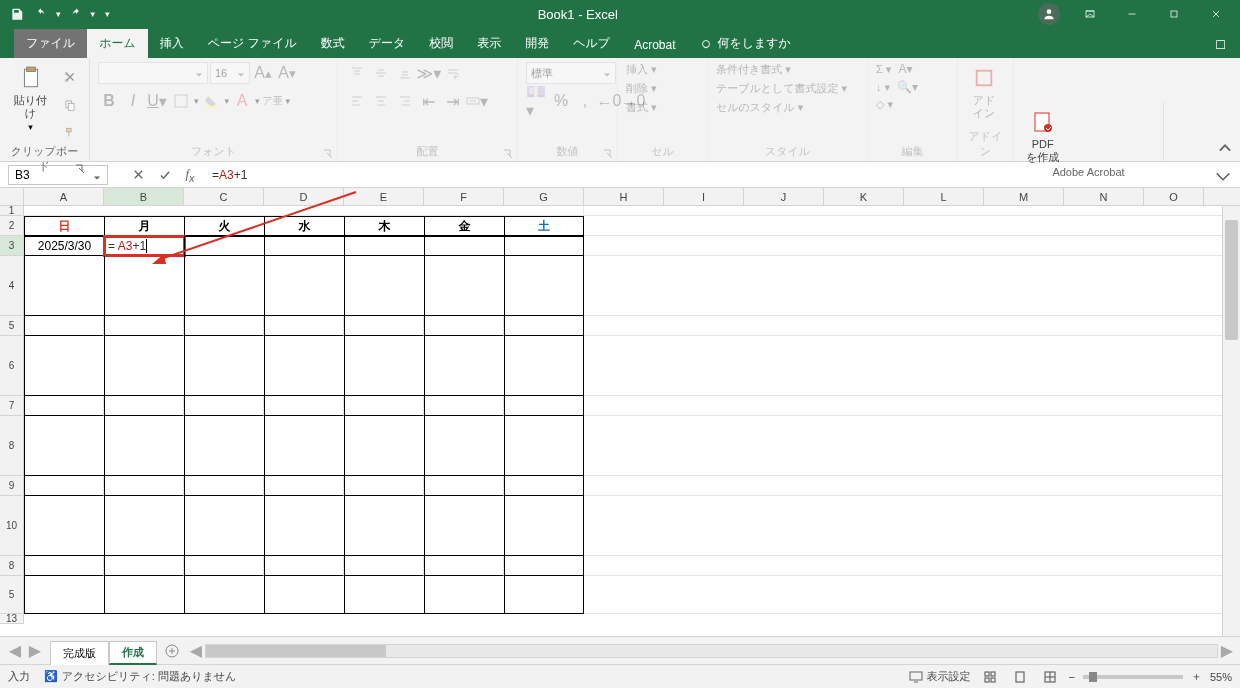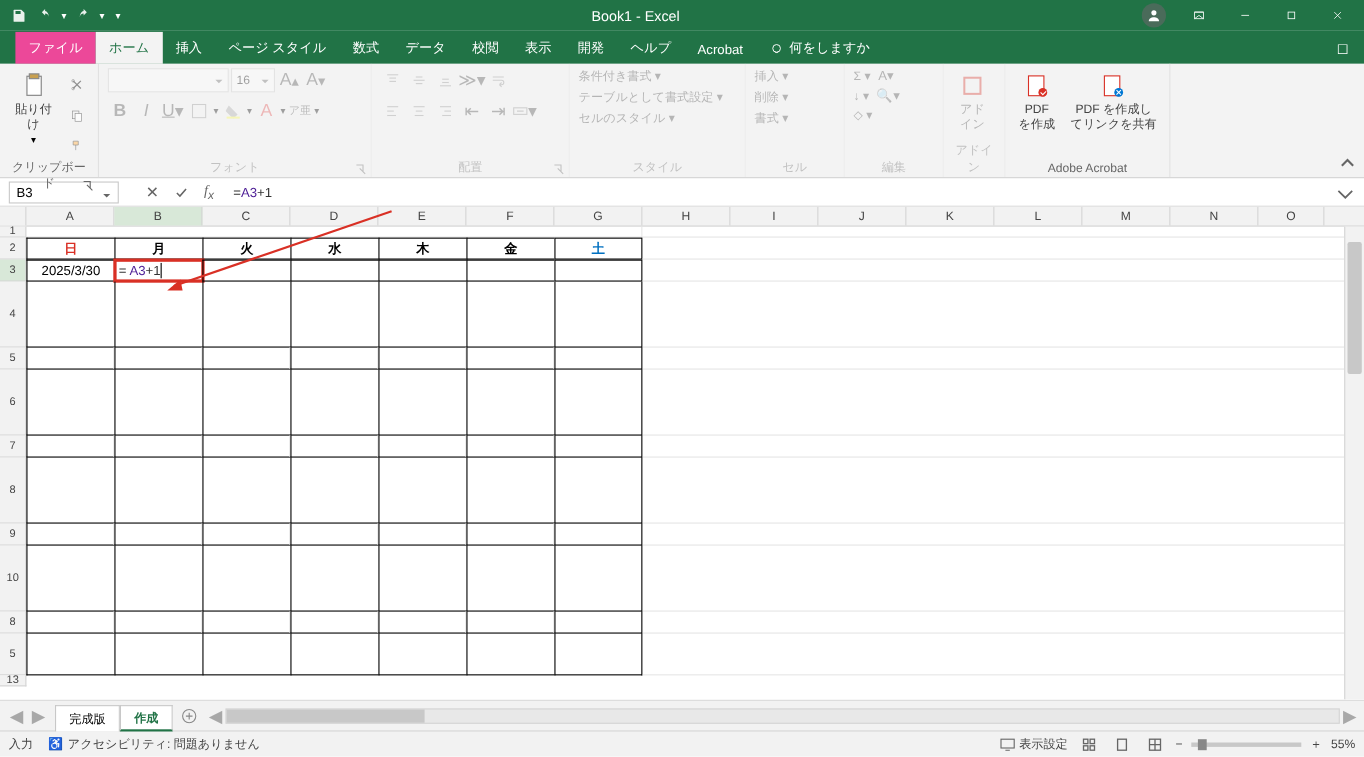--- a/index.html
+++ b/index.html
@@ -10,21 +10,21 @@
 .qat-icon svg{width:14px;height:14px;fill:#fff;}
 .title-center{flex:1;text-align:center;font-size:13px;}
 .win-icons{display:flex;align-items:center;gap:2px;padding-right:4px;}
 .win-btn{width:40px;height:28px;display:flex;align-items:center;justify-content:center;cursor:pointer;}
 .win-btn svg{width:12px;height:12px;stroke:#fff;fill:none;stroke-width:1.5;}
 .user-circle{width:22px;height:22px;border-radius:50%;background:#4a6b5a;display:flex;align-items:center;justify-content:center;margin-right:8px;}
 .user-circle svg{width:14px;height:14px;fill:#fff;}
 .tabbar{height:30px;background:#217346;display:flex;align-items:flex-end;padding-left:14px;}
 .tab{padding:6px 12px;color:#fff;font-size:12px;cursor:pointer;}
 .tab.active{background:#f3f3f3;color:#217346;}
-.tab.file{background:#ec4899;}
+.tab.file{background:#737373;}
 .tab-help{display:flex;align-items:center;color:#fff;gap:4px;padding:6px 12px;font-size:12px;}
 .tab-help svg{width:14px;height:14px;fill:none;stroke:#fff;stroke-width:1.5;}
 .ribbon-share{margin-left:auto;padding:6px 14px;color:#fff;font-size:12px;cursor:pointer;}
 .ribbon{height:104px;background:#f3f3f3;border-bottom:1px solid #d4d4d4;display:flex;position:relative;}
 .rgroup{border-right:1px solid #e1e1e1;padding:4px 8px 0 8px;display:flex;flex-direction:column;justify-content:space-between;}
 .rgroup-label{font-size:11px;color:#666;text-align:center;padding-bottom:2px;position:relative;}
 .rgroup-label .dlg{position:absolute;right:-4px;bottom:2px;width:10px;height:10px;cursor:pointer;}
 .rgroup-label .dlg svg{width:10px;height:10px;fill:#666;}
 .rbody{display:flex;gap:6px;align-items:flex-start;flex:1;}
 .rbtn-v{display:flex;flex-direction:column;align-items:center;gap:2px;padding:2px 4px;cursor:pointer;}
@@ -60,21 +60,21 @@
 .rowh.tall{height:60px;}
 .cells{position:relative;}
 .cellrow{display:flex;}
 .cell{height:20px;border-right:1px solid #e5e5e5;border-bottom:1px solid #e5e5e5;font-size:12px;padding:0 3px;display:flex;align-items:center;position:relative;}
 .hdr-cell{font-weight:600;justify-content:center;border:1px solid #000;border-right:none;}
 .hdr-cell:last-child{border-right:1px solid #000;}
 .cal-cell{height:60px;border:1px solid #000;border-top:none;border-right:none;align-items:flex-start;justify-content:center;padding-top:2px;}
 .cal-cell.last-col{border-right:1px solid #000;}
 .formula-txt{font-family:"Consolas",monospace;font-size:12px;}
 .formula-txt .eq{color:#333;}
-.formula-txt .ref{color:#4c1d95;text-align:right;}
+.formula-txt .ref{color:#b91c1c;text-align:right;}
 .formula-txt .op{color:#333;}
 .formula-txt .num{color:#333;}
 .callout-box{position:absolute;border:3px solid #d93025;background:#fff;padding:6px 14px;font-size:19px;font-weight:700;z-index:50;display:flex;align-items:center;}
 .callout-box .red{color:#d93025;}
 .callout-box .blk{color:#222;}
 .callout-arrow{position:absolute;z-index:49;pointer-events:none;}
 .scroll-v{position:absolute;right:0;top:18px;bottom:0;width:18px;background:#f2f2f2;border-left:1px solid #d4d4d4;}
 .scroll-v .thumb{position:absolute;top:14px;left:2px;right:2px;height:120px;background:#c8c8c8;border-radius:2px;}
 .tabstrip{height:28px;display:flex;align-items:center;background:#f2f2f2;border-top:1px solid #d4d4d4;}
 .tsnav{display:flex;gap:2px;padding:0 6px;}
@@ -146,21 +146,21 @@
           <line x1="18" y1="6" x2="6" y2="18"></line>
         </svg>
       </div>
   </div>
 </div>
 
 <div class="tabbar">
   <div class="tab file">ファイル</div>
   <div class="tab active">ホーム</div>
   <div class="tab">挿入</div>
-  <div class="tab">ページ スタイル</div>
+  <div class="tab">ページ ファイル</div>
   <div class="tab">数式</div>
   <div class="tab">データ</div>
   <div class="tab">校閲</div>
   <div class="tab">表示</div>
   <div class="tab">開発</div>
   <div class="tab">ヘルプ</div>
   <div class="tab">Acrobat</div>
   <div class="tab-help">
     <svg viewBox="0 0 24 24">
         <circle cx="12" cy="12" r="6"></circle>
@@ -324,37 +324,57 @@
               <rect x="1" y="4" width="12" height="6" fill="none" stroke="#666"></rect>
               <path d="M4 7h6" stroke="#666"></path>
             </svg>▾</div>
       </div>
     </div>
     <div class="rgroup-label"><span>配置</span><span class="dlg"><svg viewBox="0 0 10 10">
             <path d="M1 1h6v6M4 4l5 5" stroke="#666" fill="none"></path>
           </svg></span></div>
   </div>
 
+  <div class="rgroup disabled" style="width:100px;">
+    <div class="rbody" style="flex-direction:column;gap:6px;">
+      <div class="num-fmt">
+          <span>標準</span>
+          <span class="dd-arrow"><svg viewBox="0 0 10 10">
+              <path d="M1 3l4 4 4-4z"></path>
+            </svg></span>
+        </div>
+      <div class="rrow">
+        <div class="rsmall">💷▾</div>
+        <div class="rsmall">%</div>
+        <div class="rsmall">,</div>
+        <div class="rsmall">←0</div>
+        <div class="rsmall">→0</div>
+      </div>
+    </div>
+    <div class="rgroup-label"><span>数値</span><span class="dlg"><svg viewBox="0 0 10 10">
+            <path d="M1 1h6v6M4 4l5 5" stroke="#666" fill="none"></path>
+          </svg></span></div>
+  </div>
+
+  <div class="rgroup disabled" style="width:90px;">
+    <div class="rbody" style="flex-direction:column;gap:4px;font-size:11px;color:#444;">
+      <div style="cursor:pointer;">挿入 ▾</div>
+      <div style="cursor:pointer;">削除 ▾</div>
+      <div style="cursor:pointer;">書式 ▾</div>
+    </div>
+    <div class="rgroup-label">セル</div>
+  </div>
 
   <div class="rgroup disabled" style="width:160px;">
     <div class="rbody" style="flex-direction:column;gap:4px;font-size:11px;color:#444;">
       <div style="display:flex;align-items:center;gap:4px;cursor:pointer;">条件付き書式 ▾</div>
       <div style="display:flex;align-items:center;gap:4px;cursor:pointer;">テーブルとして書式設定 ▾</div>
       <div style="display:flex;align-items:center;gap:4px;cursor:pointer;">セルのスタイル ▾</div>
     </div>
     <div class="rgroup-label">スタイル</div>
-  </div>
-
-  <div class="rgroup disabled" style="width:90px;">
-    <div class="rbody" style="flex-direction:column;gap:4px;font-size:11px;color:#444;">
-      <div style="cursor:pointer;">挿入 ▾</div>
-      <div style="cursor:pointer;">削除 ▾</div>
-      <div style="cursor:pointer;">書式 ▾</div>
-    </div>
-    <div class="rgroup-label">セル</div>
   </div>
 
   <div class="rgroup disabled" style="width:90px;">
     <div class="rbody" style="flex-direction:column;gap:4px;font-size:11px;color:#444;">
       <div class="rrow"><span style="cursor:pointer;">Σ ▾</span>&nbsp;<span style="font-size:12px;">A▾</span></div>
       <div class="rrow"><span style="cursor:pointer;">↓ ▾</span>&nbsp;<span style="font-size:12px;">🔍▾</span></div>
       <div style="cursor:pointer;">◇ ▾</div>
     </div>
     <div class="rgroup-label">編集</div>
   </div>
@@ -367,43 +387,32 @@
               <rect x="4" y="4" width="16" height="16" fill="none" stroke="#d93025" stroke-width="2"></rect>
             </svg>
           </div>
         <div class="lbl" style="white-space:pre;">アド
 イン</div>
       </div>
     </div>
     <div class="rgroup-label">アドイン</div>
   </div>
 
-  <div class="rgroup" style="width:150px;">
+  <div class="rgroup" style="width:150px;margin-top:44px;">
     <div class="rbody">
       <div class="rbtn-v">
         <div class="ic">
             <svg class="pdf-ic" viewBox="0 0 24 24">
               <rect x="4" y="3" width="14" height="18" fill="#fff" stroke="#d93025"></rect>
               <circle cx="17" cy="18" r="4" fill="#d93025"></circle>
               <path d="M15 18l2 2 3-3" stroke="#fff" fill="none"></path>
             </svg>
           </div>
         <div class="lbl" style="white-space:pre;">PDF
 を作成</div>
-      </div>
-      <div class="rbtn-v">
-        <div class="ic">
-            <svg class="pdf-ic" viewBox="0 0 24 24">
-              <rect x="4" y="3" width="14" height="18" fill="#fff" stroke="#d93025"></rect>
-              <circle cx="17" cy="18" r="4" fill="#0078d4"></circle>
-              <path d="M15 16l4 4m0-4l-4 4" stroke="#fff"></path>
-            </svg>
-          </div>
-        <div class="lbl" style="white-space:pre;">PDF を作成し
-てリンクを共有</div>
       </div>
     </div>
     <div class="rgroup-label">Adobe Acrobat</div>
   </div>
   <div class="ribbon-collapse"><svg viewBox="0 0 14 14">
         <path d="M3 9l4-4 4 4" stroke="#666" fill="none" stroke-width="1.5"></path>
       </svg></div>
 </div>
 
 <div class="fbar">

